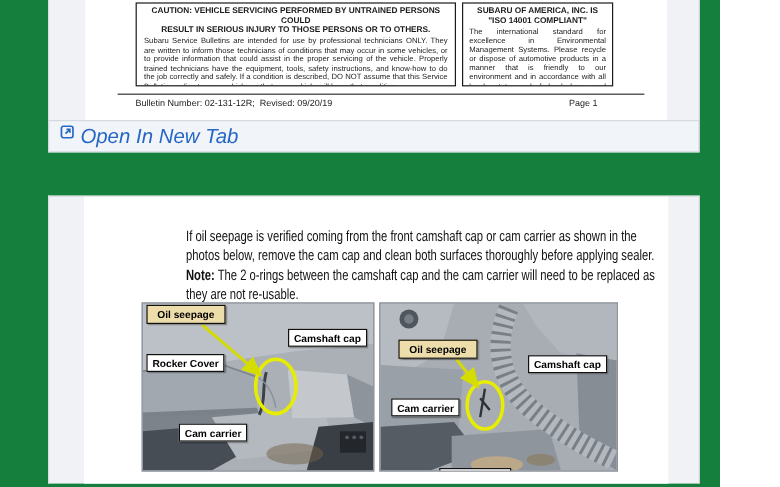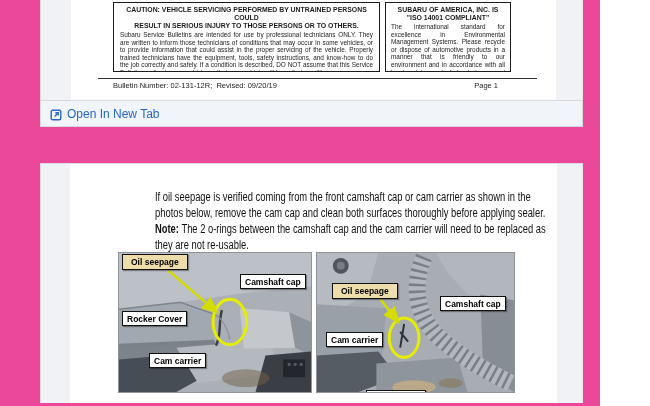--- a/index.html
+++ b/index.html
@@ -1,19 +1,19 @@
 <!DOCTYPE html>
 <html><head>
 <meta charset="utf-8">
 <style>
   * { margin:0; padding:0; box-sizing:border-box; }
   html,body { background:#ffffff; }
   .screen {
     position:relative; width:600px; height:406px; overflow:hidden;
-    background:#ec4899; font-family:"Liberation Sans", sans-serif;
+    background:#15803d; font-family:"Liberation Sans", sans-serif;
   }
 
   
   .pdf-frame {
     position:absolute; left:40px; width:543px; background:#f0f2f5;
     border-left:1px solid #d9dce2; border-right:1px solid #e3e6eb;
   }
   .frame-top { top:0; height:100px; }
   .frame-bottom { top:163px; height:240px; border-top:1px solid #d9dce2; }
   .pdf-page { position:absolute; background:#ffffff; }
@@ -35,22 +35,22 @@
   .page1-footer .fleft { position:absolute; left:42px; white-space:pre; }
   .page1-footer .fright { position:absolute; right:58px; }
 
   
   .viewer-toolbar {
     position:absolute; left:40px; top:100px; width:543px; height:27px;
     background:#f1f4f8; border:1px solid #d5dae1;
     display:flex; align-items:center; justify-content:space-between; padding:0 9px;
   }
   .tb-link {
-    display:flex; align-items:flex-end; gap:5px; color:#2667c5;
-    font-size:12px; cursor:pointer; text-decoration:none;
+    display:flex; align-items:flex-start; gap:5px; color:#2667c5;
+    font-size:17px; cursor:pointer; text-decoration:none;font-style:italic;
   }
   .tb-link svg { display:block; }
 
   
   .para {
     position:absolute; left:53px; top:25px; width:420px;
     font-family:Liberation Sans, sans-serif; font-size:12.5px; line-height:16px; color:#101010;margin-left:32px;
   }
   .para .pline { white-space:nowrap; transform:scaleX(0.75); transform-origin:0 50%; }
   .para .note { font-weight:bold; }
@@ -142,21 +142,21 @@
           <circle cx="178" cy="113" r="1.6" fill="#565c64"></circle>
           <circle cx="184" cy="113" r="1.6" fill="#565c64"></circle>
           <ellipse cx="128" cy="127" rx="24" ry="9" fill="#6f6046" opacity="0.5"></ellipse>
           <path d="M104,58 C100,72 104,82 98,94" stroke="#3c4047" stroke-width="2.5" fill="none"></path>
           <path d="M96,62 C104,66 110,76 112,88" stroke="#8a9098" stroke-width="1.2" fill="none"></path>
           <ellipse cx="112" cy="70" rx="17" ry="23" fill="none" stroke="#e7ed00" stroke-width="3"></ellipse>
           <line x1="50" y1="18" x2="99" y2="60" stroke="#d4dc00" stroke-width="2.5" marker-end="url(#ah1)"></line>
         </svg>
         <div class="callout-label cream" style="left:3px; top:1px; padding:2px 8px;">Oil seepage</div>
         <div class="callout-label" style="left:121px; top:21px;">Camshaft cap</div>
-        <div class="callout-label" style="left:3px; top:58px;">Rocker Cover</div>
+        <div class="callout-label" style="left:3px; top:42px;">Rocker Cover</div>
         <div class="callout-label" style="left:30px; top:100px;">Cam carrier</div>
       </div>
 
       <div class="photo photo-right">
         <svg viewBox="0 0 199 141" preserveAspectRatio="none">
           <defs>
             <marker id="ah2" markerWidth="8" markerHeight="8" refX="6" refY="3" orient="auto">
               <path d="M0,0 L7,3 L0,6 Z" fill="#d4dc00"></path>
             </marker>
           </defs>

